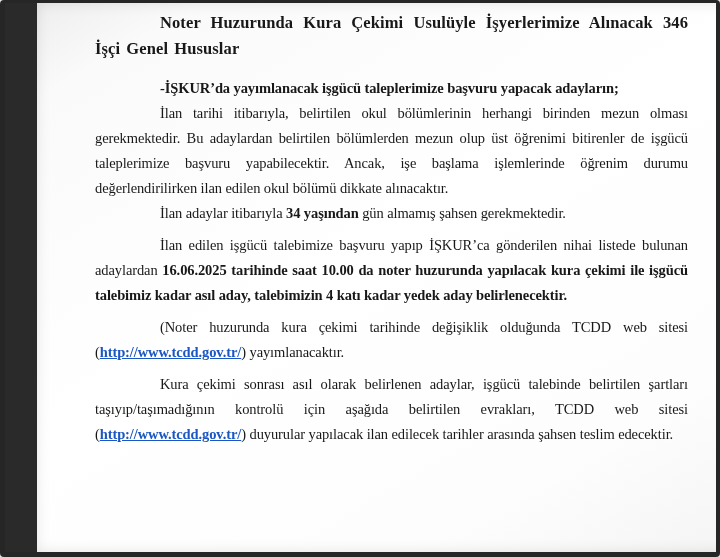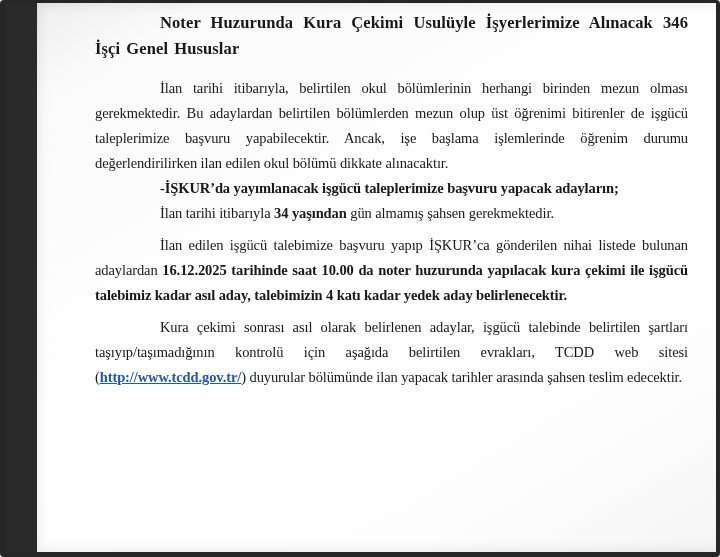--- a/index.html
+++ b/index.html
@@ -58,20 +58,21 @@
     cursor: pointer;
   }
 </style>
 </head>
 <body>
 
 <div class="screen">
   <div class="page">
     <p class="title">Noter Huzurunda Kura Çekimi Usulüyle İşyerlerimize Alınacak 346 İşçi Genel Hususlar</p>
     <div id="doc-body">
+        <p class="para"><span class="b">-İŞKUR’da yayımlanacak işgücü taleplerimize başvuru yapacak adayların;</span></p>
         <p class="para"><span>İlan tarihi itibarıyla, belirtilen okul bölümlerinin herhangi birinden mezun olması gerekmektedir. Bu adaylardan belirtilen bölümlerden mezun olup üst öğrenimi bitirenler de işgücü taleplerimize başvuru yapabilecektir. Ancak, işe başlama işlemlerinde öğrenim durumu değerlendirilirken ilan edilen okul bölümü dikkate alınacaktır.</span></p>
-        <p class="para"><span class="b">-İŞKUR’da yayımlanacak işgücü taleplerimize başvuru yapacak adayların;</span></p>
-        <p class="para"><span>İlan tarihi itibarıyla </span><span class="b">34 yaşından</span><span> gün almamış şahsen gerekmektedir.</span></p>
-        <p class="para sp"><span>İlan edilen işgücü talebimize başvuru yapıp İŞKUR’ca gönderilen nihai listede bulunan adaylardan </span><span class="b">16.12.2025 tarihinde saat 10.00 da noter huzurunda yapılacak kura çekimi ile işgücü talebimiz kadar asıl aday, talebimizin 4 katı kadar yedek aday belirlenecektir.</span></p>
-        <p class="para sp"><span>Kura çekimi sonrası asıl olarak belirlenen adaylar, işgücü talebinde belirtilen şartları taşıyıp/taşımadığının kontrolü için aşağıda belirtilen evrakları, TCDD web sitesi (</span><a class="doc-link" href="#">http://www.tcdd.gov.tr/</a><span>) duyurular bölümünde ilan yapacak tarihler arasında şahsen teslim edecektir.</span></p>
+        <p class="para"><span>İlan adaylar itibarıyla </span><span class="b">34 yaşından</span><span> gün almamış şahsen gerekmektedir.</span></p>
+        <p class="para sp"><span>İlan edilen işgücü talebimize başvuru yapıp İŞKUR’ca gönderilen nihai listede bulunan adaylardan </span><span class="b">16.06.2025 tarihinde saat 10.00 da noter huzurunda yapılacak kura çekimi ile işgücü talebimiz kadar asıl aday, talebimizin 4 katı kadar yedek aday belirlenecektir.</span></p>
+        <p class="para sp"><span>(Noter huzurunda kura çekimi tarihinde değişiklik olduğunda TCDD web sitesi (</span><a class="doc-link" href="#">http://www.tcdd.gov.tr/</a><span>) yayımlanacaktır.</span></p>
+        <p class="para sp"><span>Kura çekimi sonrası asıl olarak belirlenen adaylar, işgücü talebinde belirtilen şartları taşıyıp/taşımadığının kontrolü için aşağıda belirtilen evrakları, TCDD web sitesi (</span><a class="doc-link" href="#">http://www.tcdd.gov.tr/</a><span>) duyurular yapılacak ilan edilecek tarihler arasında şahsen teslim edecektir.</span></p>
       </div>
   </div>
 </div>
 
 </body></html>

